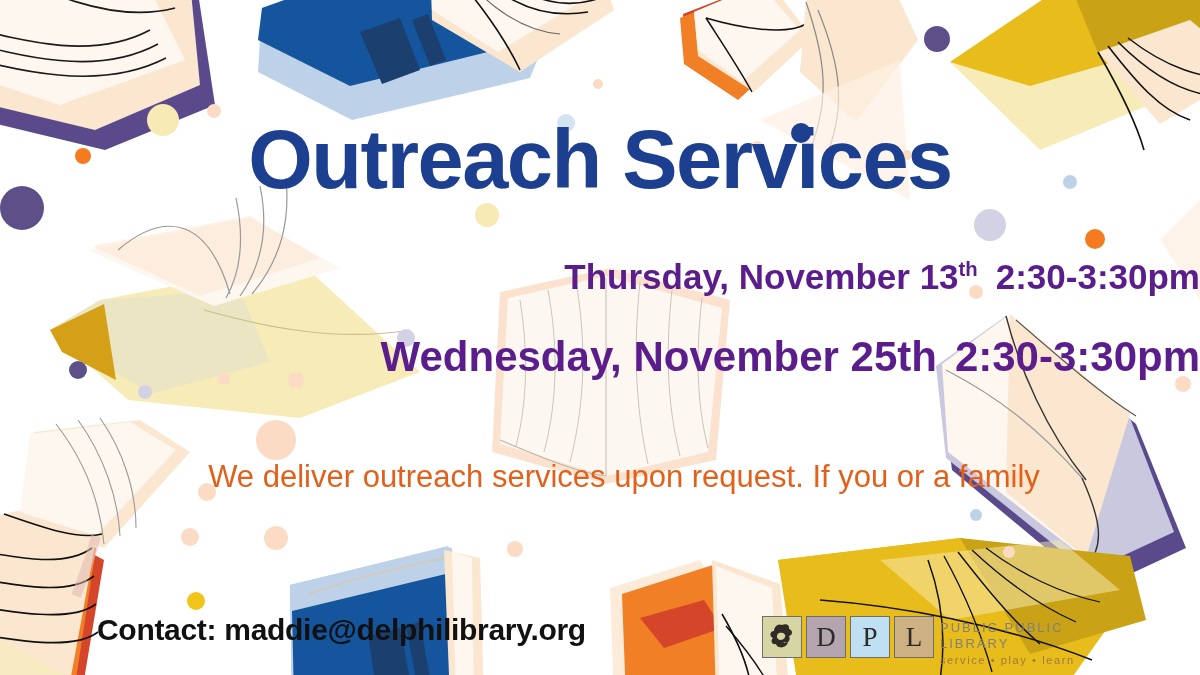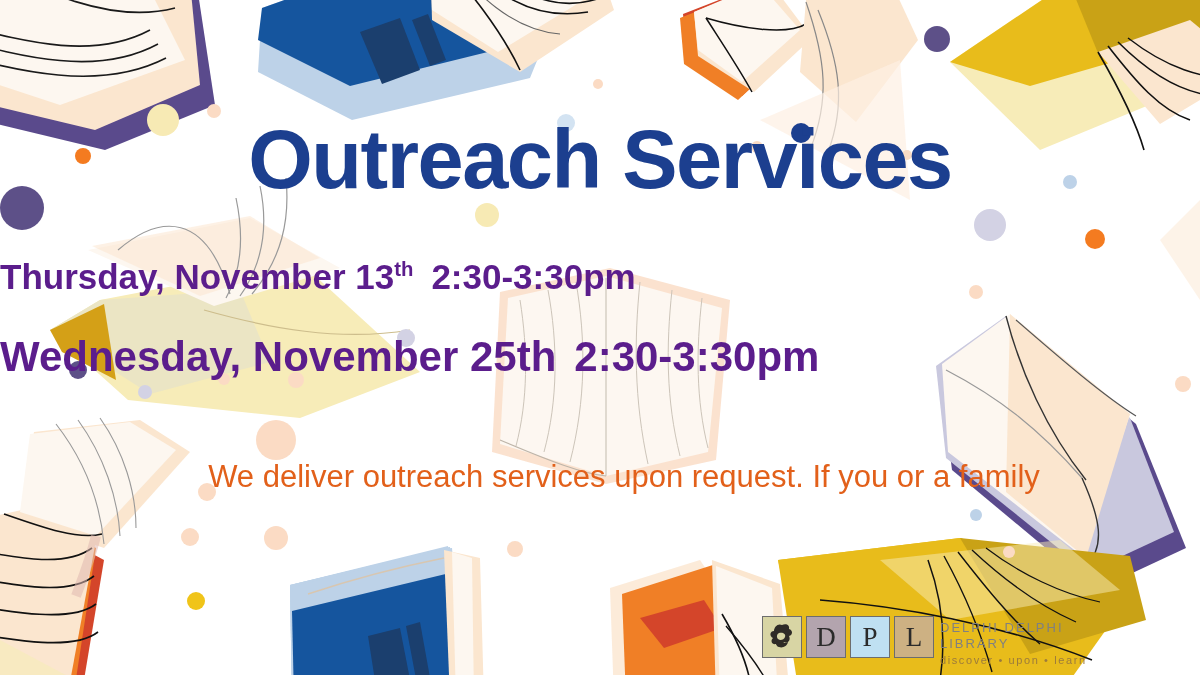--- a/index.html
+++ b/index.html
@@ -33,21 +33,21 @@
     text-align:center;
     font-size:83px;
     font-weight:bold;
     letter-spacing:-1.5px;
     color:#1c3f8f;
     line-height:1;
   }
   .dateline {
     position:absolute;
     left:0; width:1200px;
-    text-align:left;
+    text-align:right;
     font-weight:bold;
     color:#5b1d8c;
     white-space:nowrap;
   }
   .dateline-1 { top:257px; font-size:35px; }
   .dateline-2 { top:333px; font-size:42px; }
   .dateline .sup {
     font-size:0.58em;
     vertical-align:super;
     line-height:0;
@@ -318,34 +318,35 @@
     </div>
 
     <div class="dateline dateline-2">
       <span>Wednesday, November 25th</span><span class="gap"></span><span>2:30-3:30pm</span>
     </div>
 
     <div class="body-text">
       <span class="ln">We deliver outreach services upon request. If you or a family</span>
     </div>
 
+    <div class="contact">Contact: maddie@delphilibrary.org</div>
 
     <div class="logo">
       <div class="logo-squares">
         <div class="sq sq-fig">
           <svg width="30" height="32" viewBox="0 0 30 32" xmlns="http://www.w3.org/2000/svg">
             <path d="M15 4 C19 2 23 4 22 8 C26 9 26 14 22 15 C24 19 21 23 17 21 C16 25 11 27 9 23 C5 24 3 20 6 17 C2 15 3 10 7 10 C7 6 11 2 15 4 Z" fill="#2f2b26"></path>
             <path d="M12 12 C16 11 19 13 18 16 C17 19 13 20 11 18 C9 16 10 13 12 12 Z" fill="#d8d5a4"></path>
             <path d="M8 20 C12 22 17 23 21 21 C20 26 14 28 10 25 Z" fill="#2f2b26"></path>
           </svg>
         </div>
         <div class="sq sq-d">D</div>
         <div class="sq sq-p">P</div>
         <div class="sq sq-l">L</div>
       </div>
       <div class="logo-words">
-        <div class="logo-name">DELPHI DELPHI LIBRARY</div>
-        <div class="logo-tag">discover • upon • learn</div>
+        <div class="logo-name">PUBLIC PUBLIC LIBRARY</div>
+        <div class="logo-tag">service • play • learn</div>
       </div>
     </div>
 
   </div>
 </div>
 
 </body></html>

